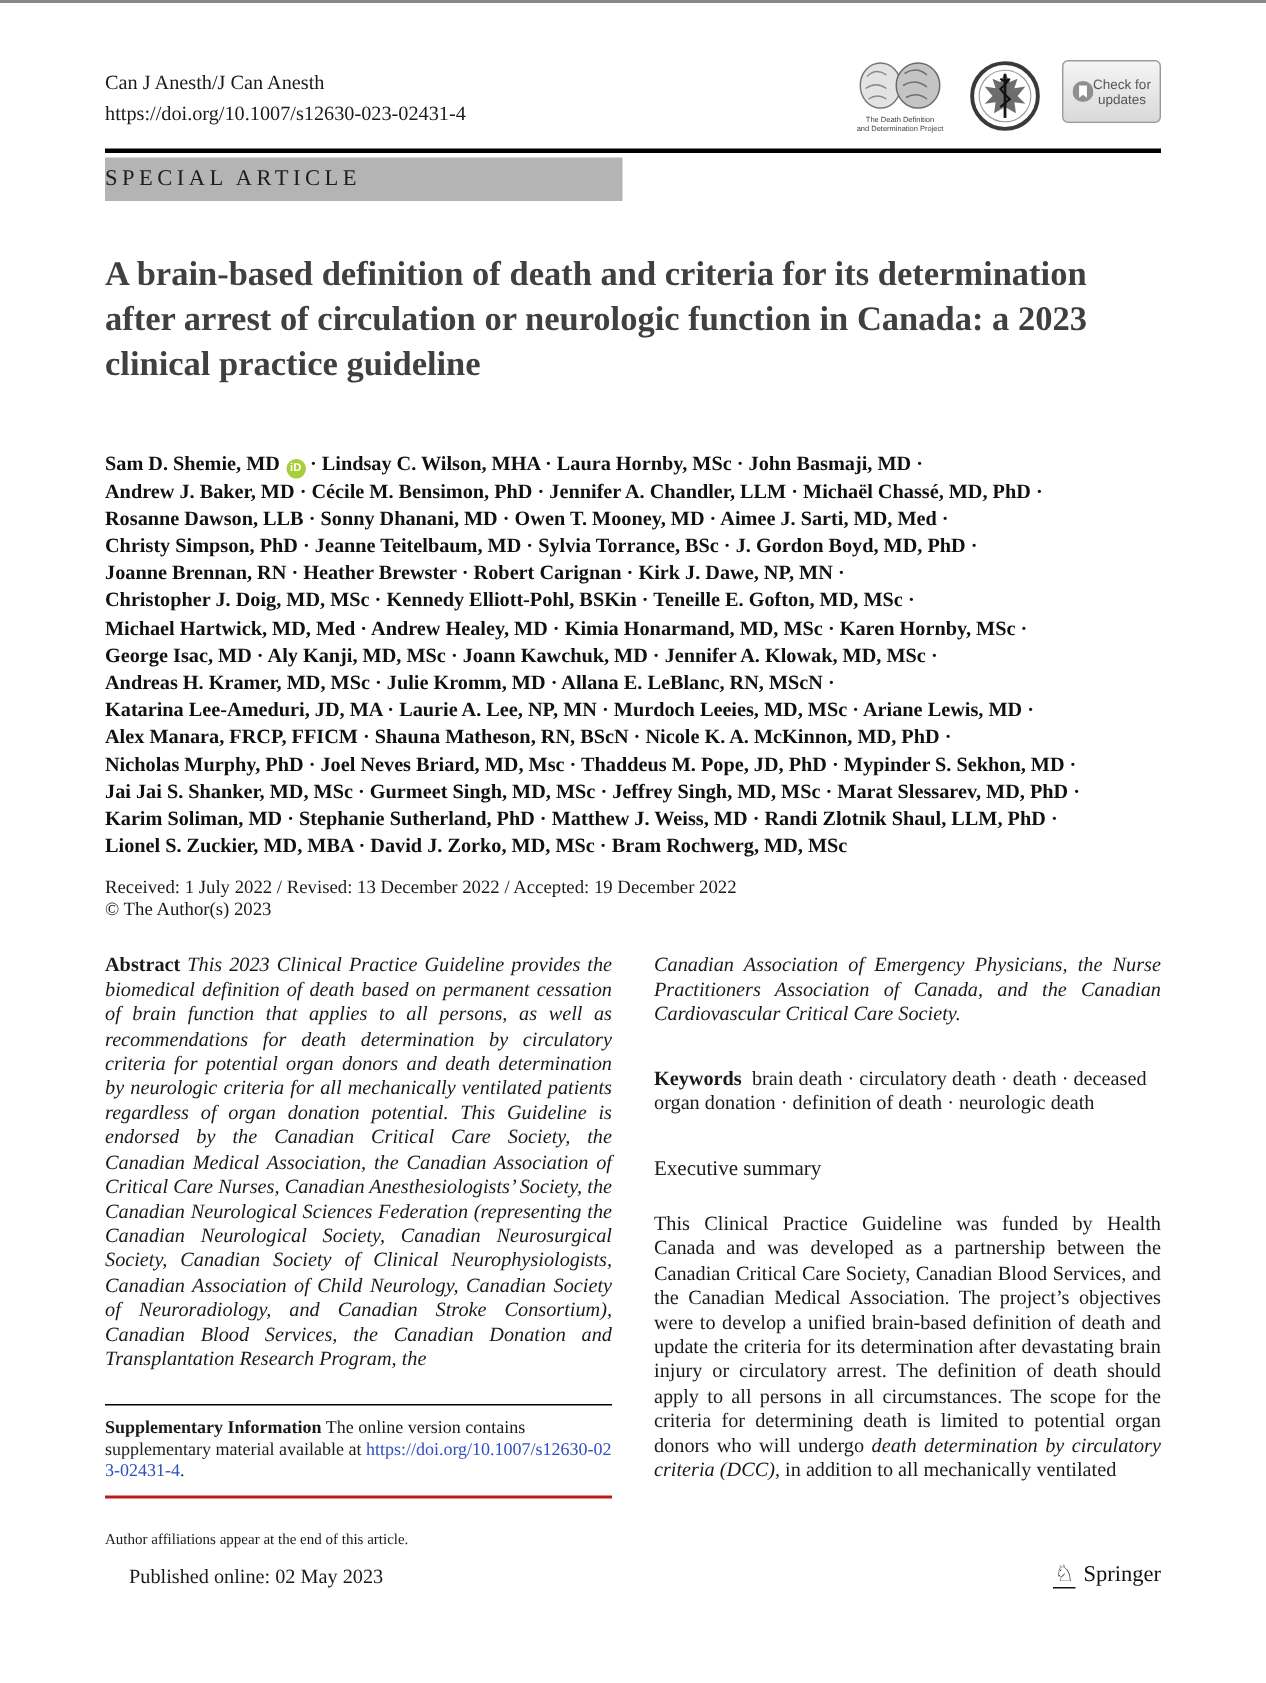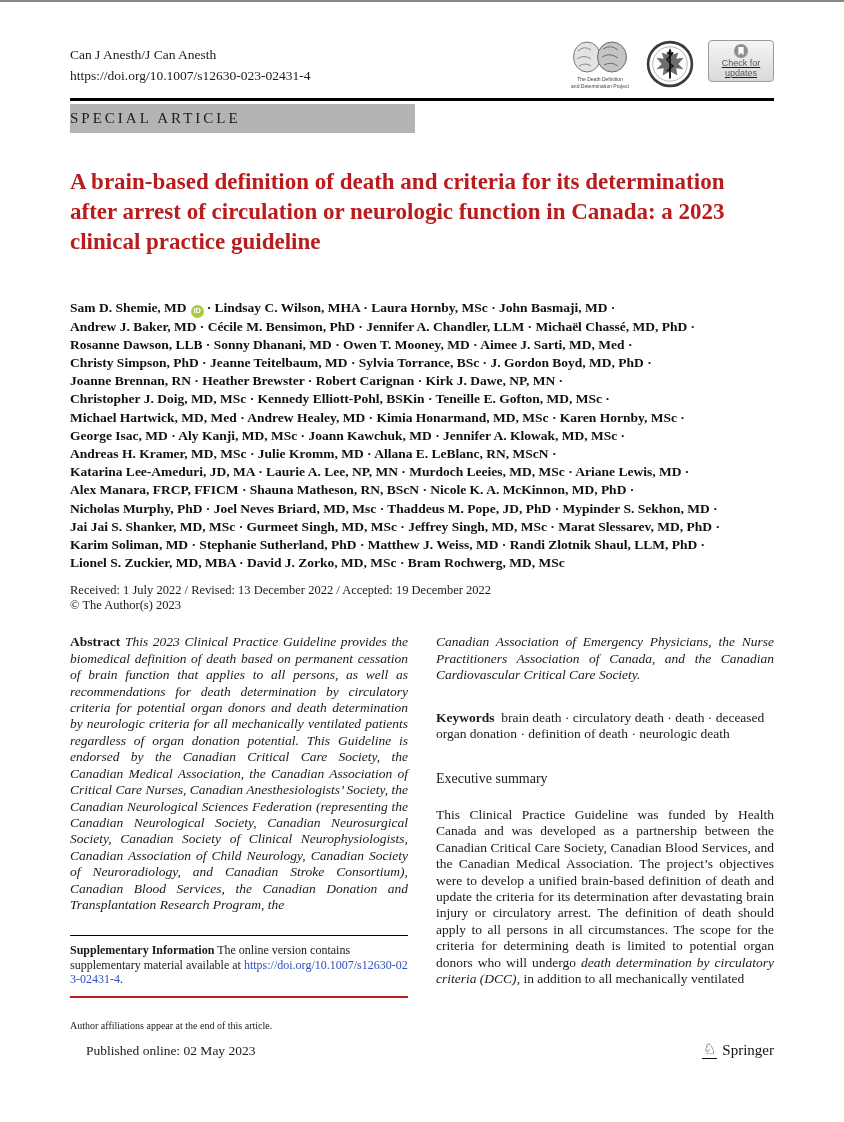--- a/index.html
+++ b/index.html
@@ -15,35 +15,34 @@
   }
   
   .hdr{display:flex;justify-content:space-between;align-items:flex-start;}
   .hdr-left{font-size:13.5px;line-height:21px;padding-top:6px;}
   .hdr-logos{display:flex;align-items:flex-start;gap:14px;padding-top:2px;}
   .brain-logo{width:62px;text-align:center;}
   .cas-logo{width:48px;}
   .check-badge{
     width:64px;height:40px;border:1px solid #9a9a9a;border-radius:4px;
     background:linear-gradient(#f5f5f5,#d9d9d9);
-    display:flex;flex-direction:column;align-items:center;justify-content:center;
+    display:flex;align-items:center;justify-content:center;
     cursor:pointer;
-    text-decoration:underline;
   }
   .check-badge .txt{font-family:"Liberation Sans",sans-serif;font-size:9px;line-height:10px;color:#555;text-align:center;}
   .rule-thick{border:0;border-top:3px solid #000;margin:4px 0 0 0;}
   .banner{
     margin-top:3px;width:345px;height:29px;background:#b4b4b4;
     display:flex;align-items:center;box-sizing:border-box;
     font-size:15px;letter-spacing:3px;color:#1c1c1c;
   }
   
   .title{
     margin-top:34px;max-width:672px;
-    font-size:23px;font-weight:bold;line-height:30px;color:#b91c1c;
+    font-size:23px;font-weight:bold;line-height:30px;color:#404040;
   }
   .authors{margin-top:42px;font-size:13.5px;font-weight:bold;line-height:18.2px;color:#111;}
   .orcid{
     display:inline-flex;align-items:center;justify-content:center;
     width:13px;height:13px;border-radius:50%;background:#a6ce39;
     color:#fff;font-family:"Liberation Sans",sans-serif;font-size:7.5px;font-weight:bold;
     vertical-align:-1px;margin:0 3px 0 4px;cursor:pointer;
   }
   .dates{margin-top:11px;font-size:12.5px;line-height:15px;}
   .copyright{font-size:12.5px;line-height:15px;}

